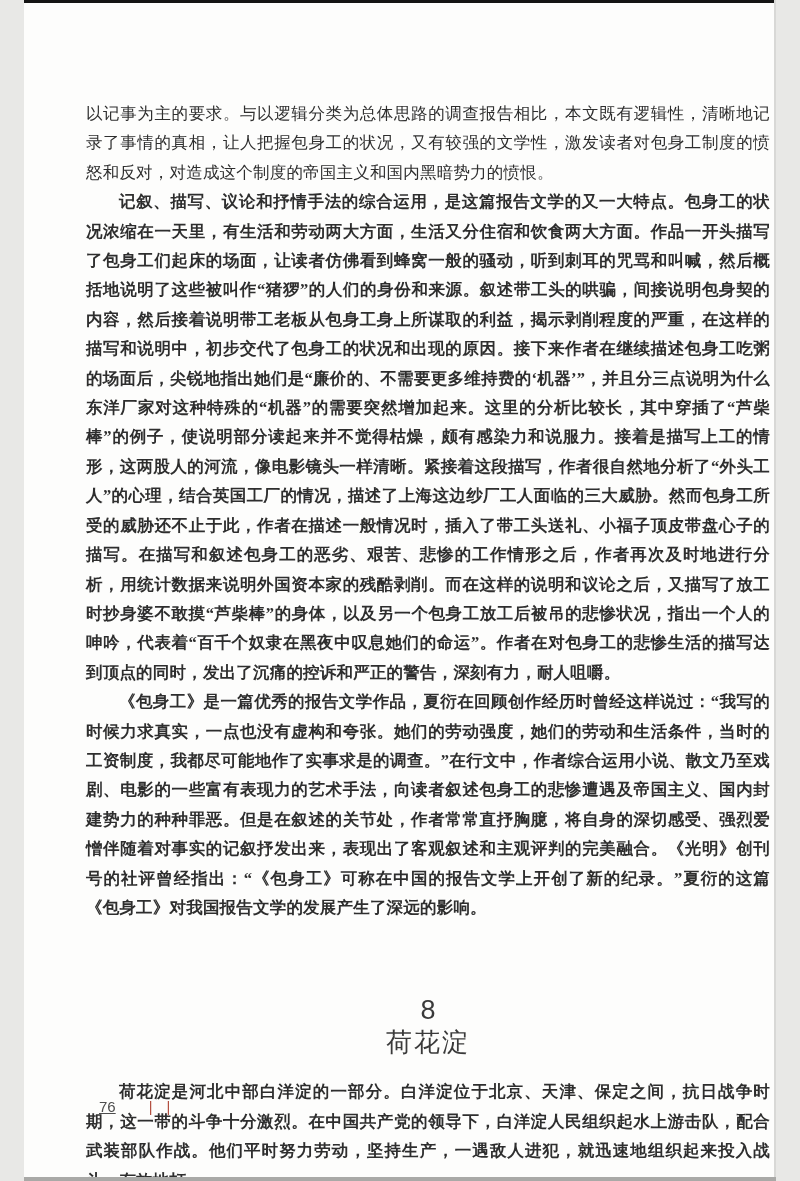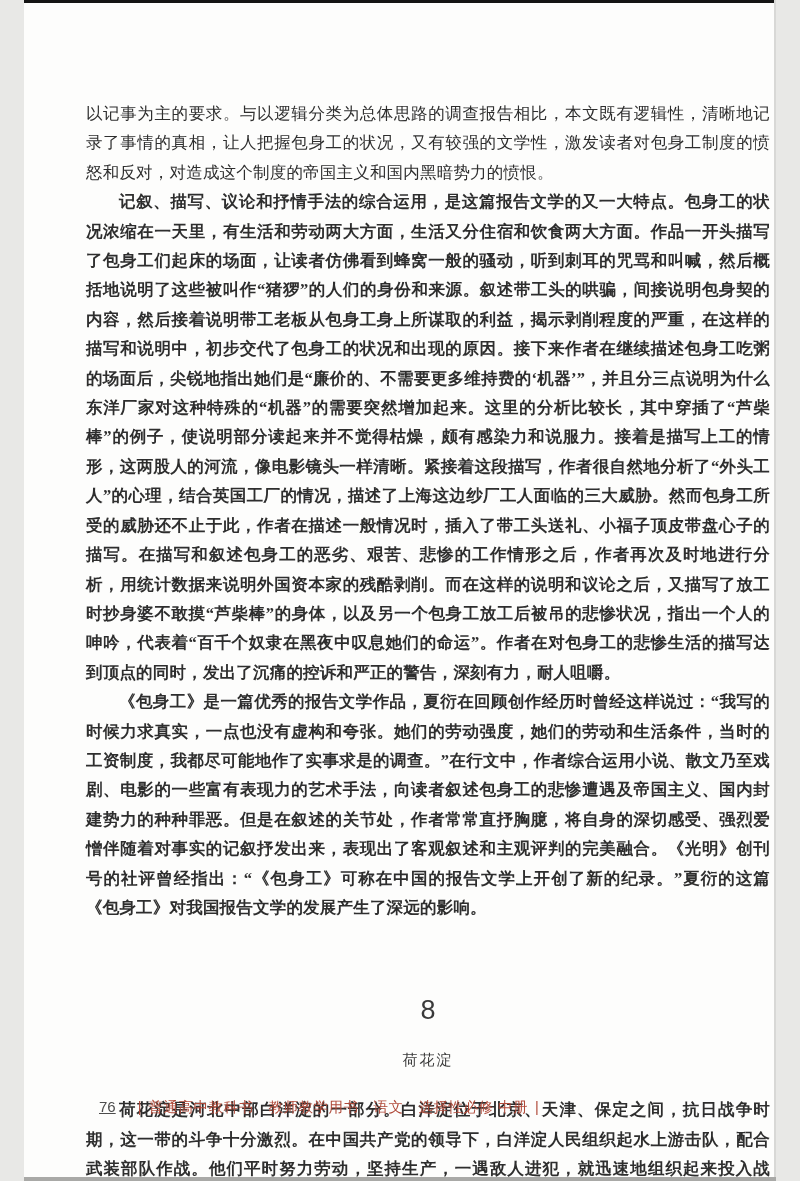--- a/index.html
+++ b/index.html
@@ -62,41 +62,41 @@
     text-align: center;
     color: #3a3a3a;
     font-family: "Liberation Sans", "DejaVu Sans", sans-serif;
   }
   .section-number {
     font-size: 27px;
     line-height: 32px;
     font-weight: 400;
   }
   .section-title {
-    font-size: 15px;
+    font-size: 26px;
     line-height: 30px;
     font-weight: 500;
     letter-spacing: 2px;
-    margin-top: 19px;
+    margin-top: 1px;
   }
   .footer {
     position: absolute;
     left: 75px;
     top: 1096px;
     display: flex;
     align-items: baseline;
     font-family: "Liberation Sans", "DejaVu Sans", sans-serif;
     font-size: 14.5px;
     line-height: 22px;
     white-space: pre;
   }
   .page-number {
     color: #4d4d4d;
     font-size: 15px;
-    margin-right: 15px;
+    margin-right: 26px;
     text-decoration: underline;
   }
   .footer-sep {
     color: #b04a3a;
     margin: 0 7px;
   }
   .footer-text {
     color: #b04a3a;
     letter-spacing: 0.5px;
   }
@@ -117,18 +117,17 @@
       <div class="section-number">8</div>
       <div class="section-title">荷花淀</div>
     </div>
 
     <p class="para indent">荷花淀是河北中部白洋淀的一部分。白洋淀位于北京、天津、保定之间，抗日战争时期，这一带的斗争十分激烈。在中国共产党的领导下，白洋淀人民组织起水上游击队，配合武装部队作战。他们平时努力劳动，坚持生产，一遇敌人进犯，就迅速地组织起来投入战斗，有效地打</p>
   </main>
 
   <footer class="footer">
     <span class="page-number">76</span>
     <span class="footer-sep">|</span>
-    <span class="footer-text">普通高中教科书　教师教学用书　语文　选择性必修 中册</span>
     <span class="footer-sep">|</span>
   </footer>
 
   <div class="scan-edge-bottom"></div>
 </div>
 
 </body></html>

